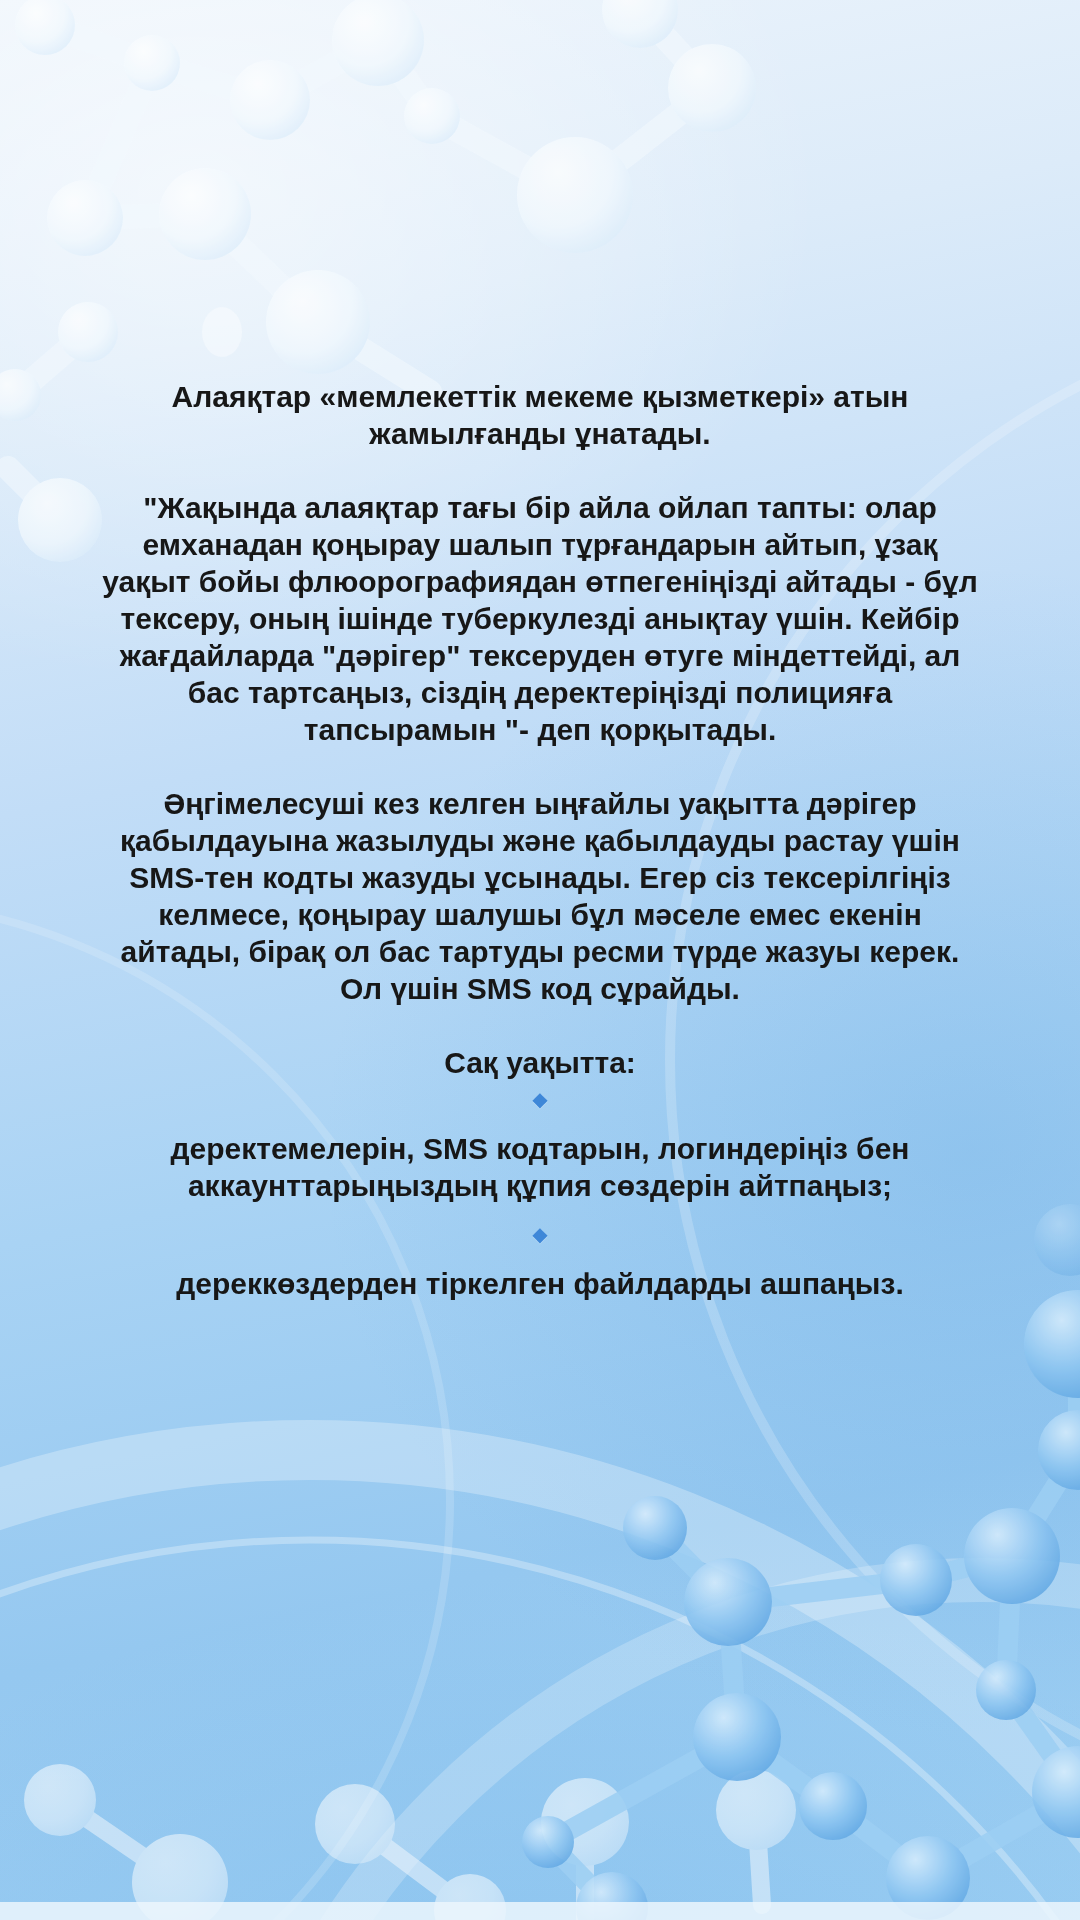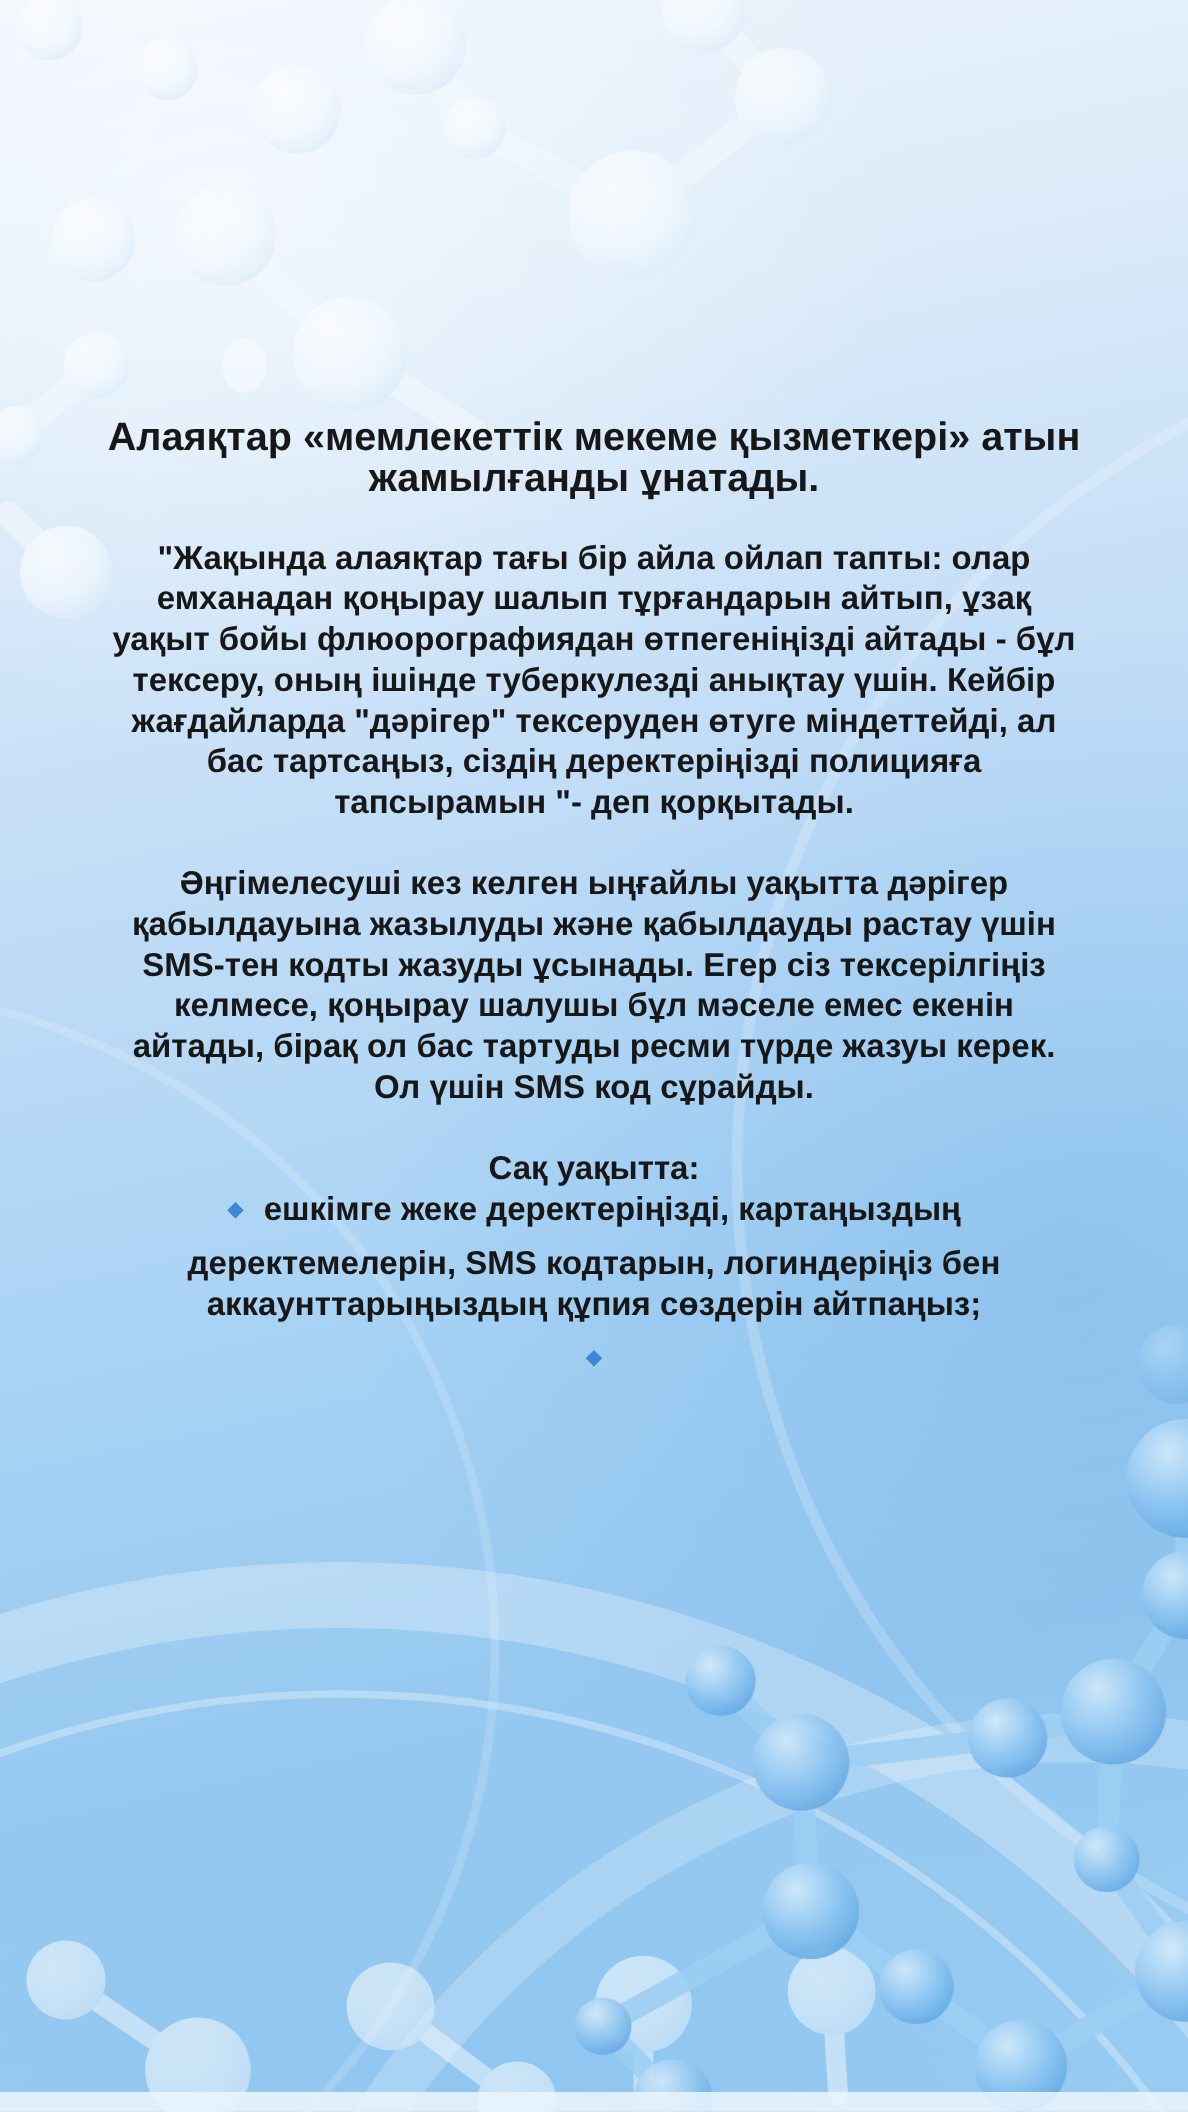--- a/index.html
+++ b/index.html
@@ -17,21 +17,21 @@
   .bg-decor{position:absolute;inset:0;}
   .content{
     position:absolute;left:50px;top:0;width:980px;
     padding-top:378px;
     text-align:center;
     color:#171717;
     font-weight:bold;
     font-size:30px;line-height:37px;
   }
   .pre{white-space:pre-line;margin:0 0 37px;}
-  .content h1{font-size:36px;line-height:37px;font-weight:bold;}
+  .content h1{font-size:30px;line-height:37px;font-weight:bold;}
   .warning-heading{white-space:pre-line;margin:0;}
   .bullet-first{display:flex;justify-content:center;align-items:center;gap:18px;}
   .bullet-rest{white-space:pre-line;margin:12px;}
   .diamond{
     color:#3e87d8;
     font-size:20px;line-height:37px;
     text-shadow:0 1px 0 rgba(255,255,255,.25);
   }
 </style>
 </head>
@@ -171,27 +171,27 @@
 келмесе, қоңырау шалушы бұл мәселе емес екенін
 айтады, бірақ ол бас тартуды ресми түрде жазуы керек.
 Ол үшін SMS код сұрайды.</p>
 
     <section>
       <p class="warning-heading">Сақ уақытта:</p>
 
       <div>
         <div class="bullet-first">
           <span class="diamond">◆</span>
-          <span>ешкімге жеке деректеріңізді, картаңыздың</span>
         </div>
         <div class="bullet-rest">деректемелерін, SMS кодтарын, логиндеріңіз бен
 аккаунттарыңыздың құпия сөздерін айтпаңыз;</div>
       </div>
 
       <div>
         <div class="bullet-first">
           <span class="diamond">◆</span>
         </div>
+        <div class="bullet-rest">дереккөздерден тіркелген файлдарды ашпаңыз.</div>
       </div>
     </section>
 
   </main>
 </div>
 
 </body></html>

